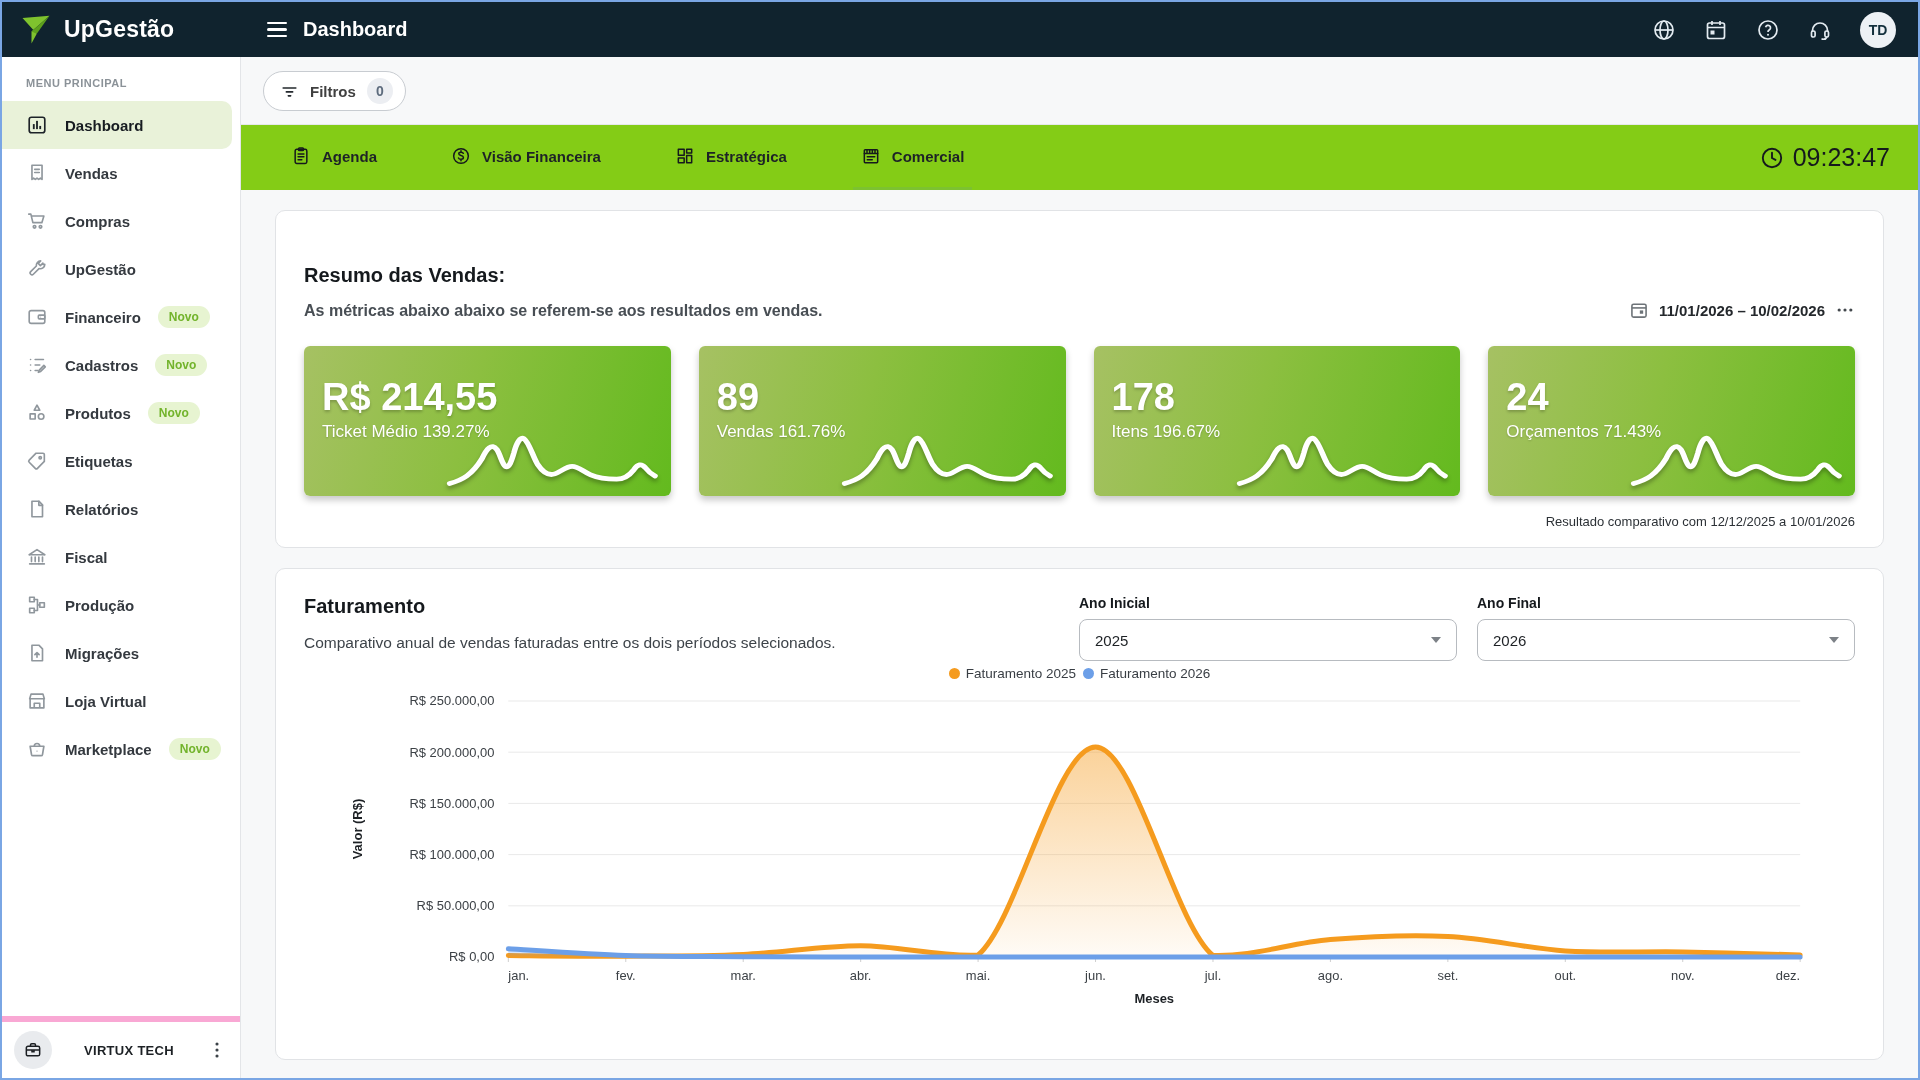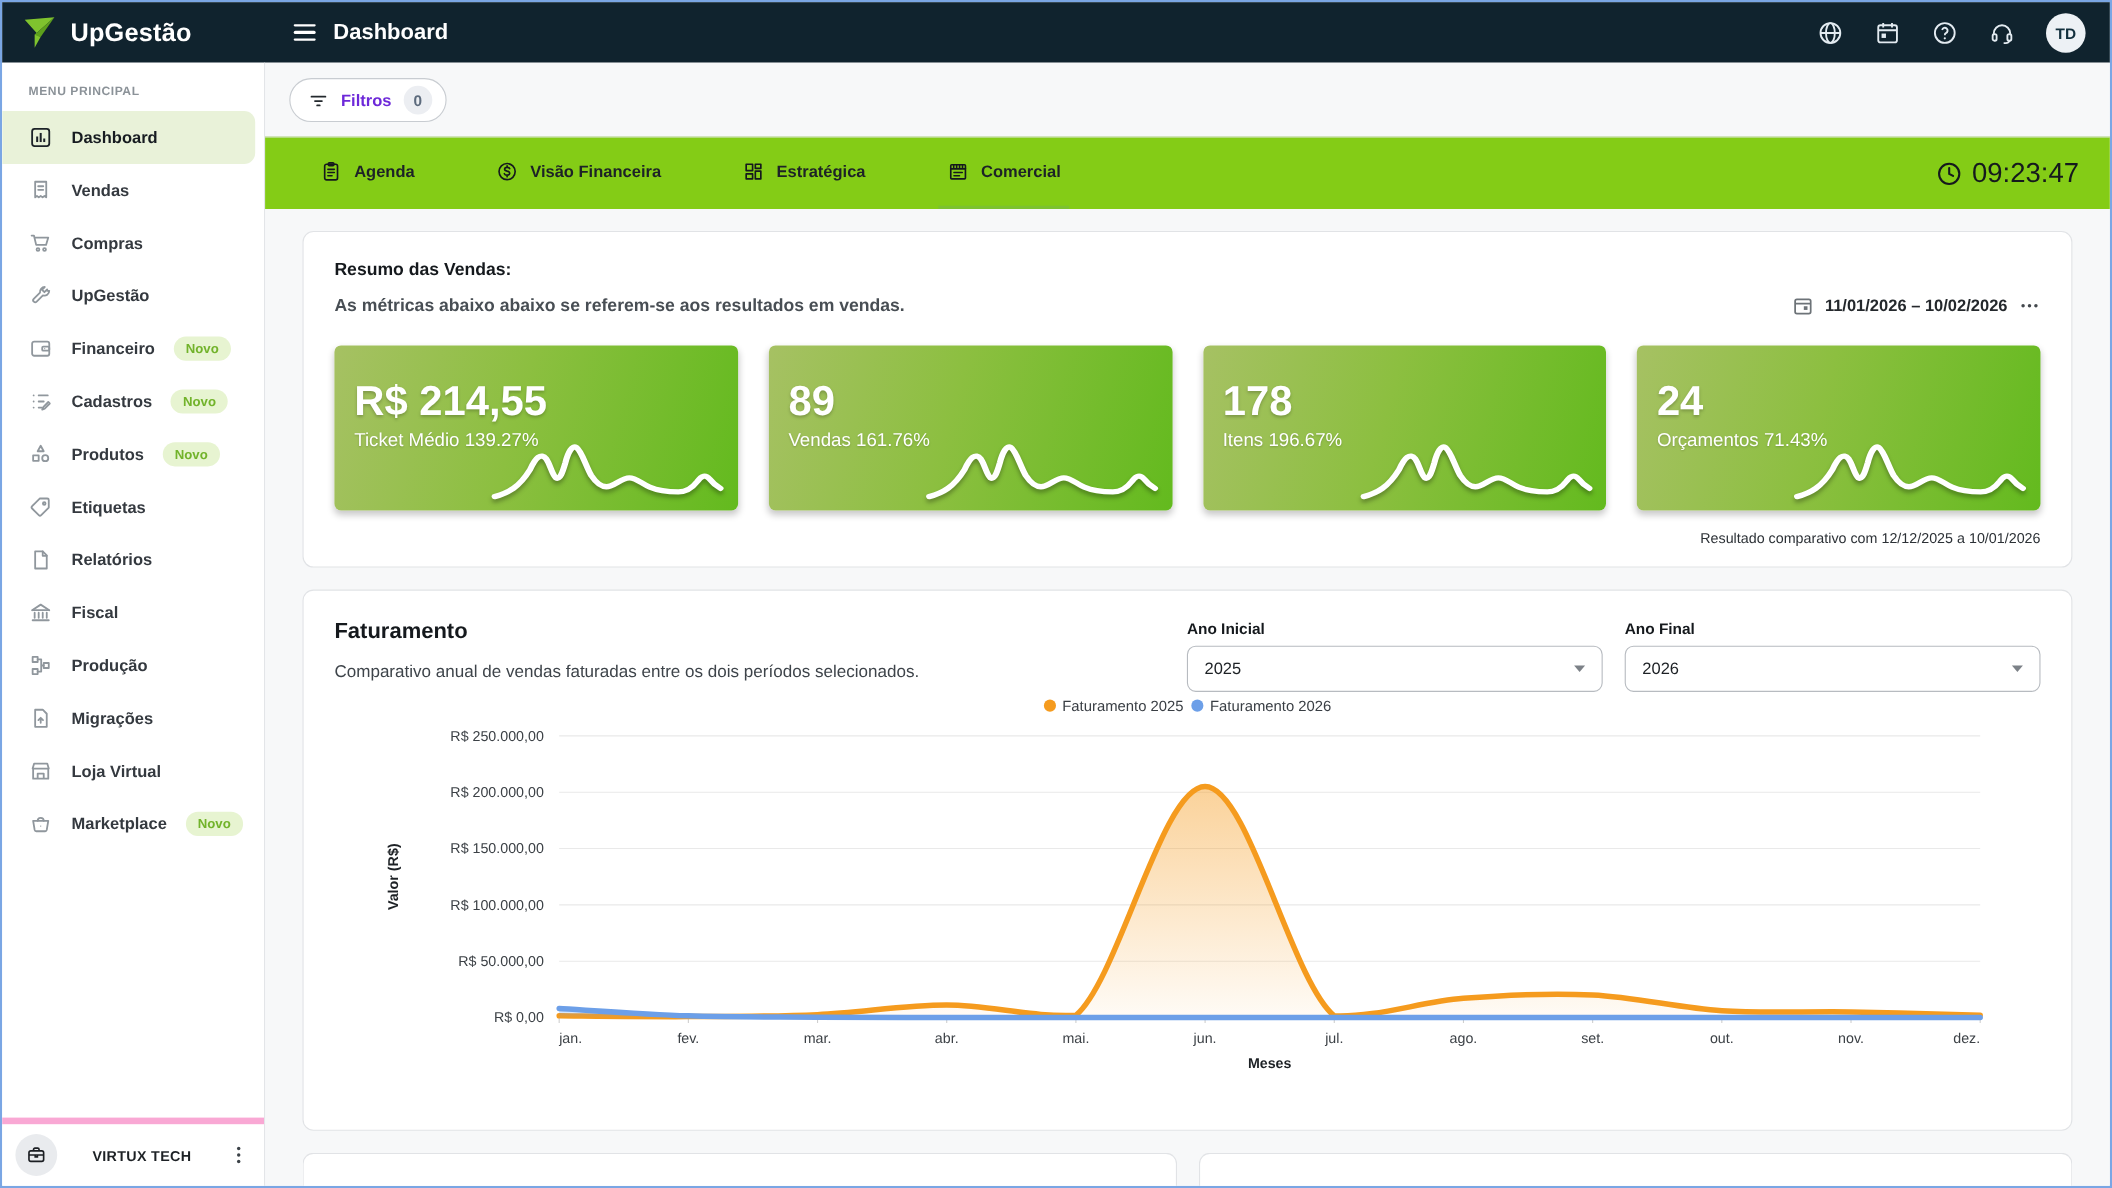--- a/index.html
+++ b/index.html
@@ -40,40 +40,40 @@
   .company-name { flex:1; text-align:center; font-size:13px; font-weight:700; color:#1d2125; letter-spacing:.3px; }
   .kebab { width:22px; height:22px; color:#3c4248; cursor:pointer; }
   .kebab svg { width:100%; height:100%; }
 
   
   .main { flex:1; display:flex; flex-direction:column; min-width:0; background:#f7f8f9; }
   .filters-row { padding:14px 0 13px 22px; }
   .filters-btn { display:inline-flex; align-items:center; gap:11px; background:#fff; border:1px solid #c8ccd1; border-radius:20px; padding:6px 12px 6px 16px; cursor:pointer; }
   .filters-btn .f-icon { width:19px; height:19px; color:#23282d; }
   .filters-btn .f-icon svg { width:100%; height:100%; }
-  .filters-label { font-size:15px; font-weight:700; color:#6d28d9; }
+  .filters-label { font-size:15px; font-weight:700; color:#404040; }
   .filters-count { min-width:26px; height:26px; border-radius:50%; background:#eceef2; color:#5d6b7d; font-size:14px; font-weight:600; display:flex; align-items:center; justify-content:center; }
 
   .tabs-bar { background:#84cc16; border-top:1px solid #e6e8ea; height:66px; flex:0 0 66px; display:flex; align-items:center; justify-content:space-between; padding:0 28px 0 42px; }
   .tabs { display:flex; gap:58px; height:100%; }
   .tab { display:flex; align-items:center; gap:11px; font-size:15px; font-weight:700; color:#1d2227; padding:0 8px; border-bottom:3px solid transparent; cursor:pointer; height:100%; }
   .tab.active { border-bottom-color:#7cc230; }
   .tab-icon { width:20px; height:20px; color:#15191d; }
   .tab-icon svg { width:100%; height:100%; }
   .clock { display:flex; align-items:center; gap:9px; font-size:25px; color:#15191d; }
   .clock-icon { width:24px; height:24px; color:#15191d; }
   .clock-icon svg { width:100%; height:100%; }
 
   .content { flex:1; padding:20px 34px 0; overflow:hidden; display:flex; flex-direction:column; gap:20px; }
   .card { background:#fff; border:1px solid #e1e3e6; border-radius:10px; }
 
   
   .summary-card { padding:26px 28px 18px; flex:0 0 auto; }
   .summary-head { display:flex; justify-content:space-between; align-items:flex-end; }
-  .sum-title { font-size:16px; font-weight:700; color:#15191d; margin-bottom:15px; }
+  .sum-title { font-size:20px; font-weight:700; color:#15191d; margin-bottom:15px;margin-top:27px; }
   .sum-sub { font-size:16px; font-weight:600; color:#484e54; }
   .date-range { display:flex; align-items:center; gap:10px; cursor:pointer; }
   .dr-icon { width:20px; height:20px; color:#6d7378; }
   .dr-icon svg { width:100%; height:100%; }
   .dr-text { font-size:15px; font-weight:600; color:#24282c; }
   .more-icon { width:20px; height:14px; color:#43484d; }
   .more-icon svg { width:100%; height:100%; }
 
   .metric-row { display:flex; gap:28px; margin-top:26px; }
   .metric-card { flex:1; height:150px; border-radius:6px; color:#fff; position:relative; padding:32px 18px 0;

